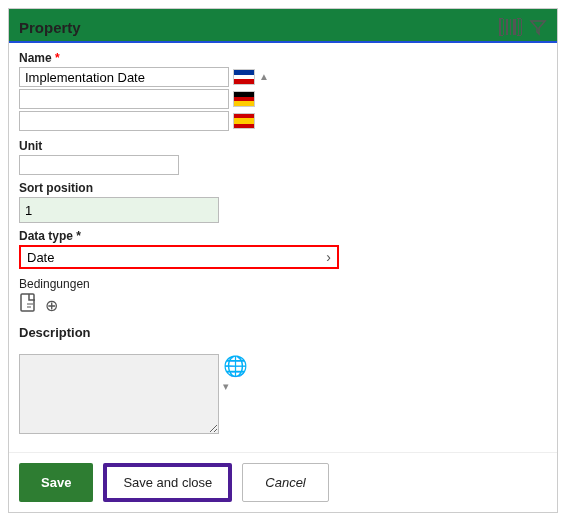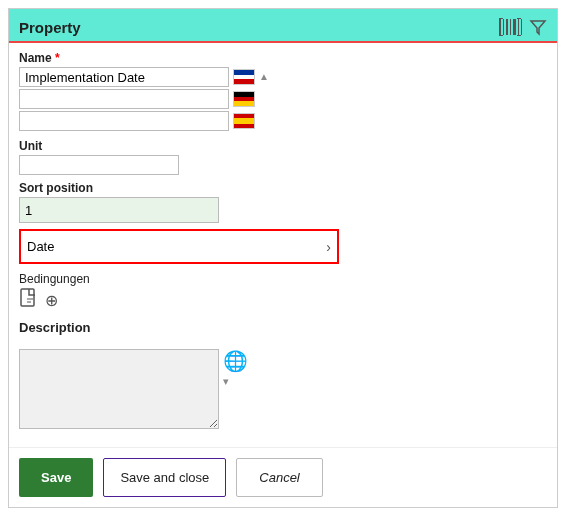--- a/index.html
+++ b/index.html
@@ -10,23 +10,23 @@
       width: 566px;
       min-height: 527px;
     }
     .panel {
       border: 1px solid #ccc;
       margin: 8px;
       padding: 0;
       background: #fff;
     }
     .panel-header {
-      background: #5eead4;
+      background: #15803d;
       padding: 8px 10px 4px 10px;
-      border-bottom: 2px solid #ef4444;
+      border-bottom: 2px solid #1d4ed8;
       display: flex;
       align-items: center;
       justify-content: space-between;
     }
     .panel-title {
       font-size: 15px;
       font-weight: bold;
       color: #222;
     }
     .panel-icons {
@@ -155,21 +155,21 @@
     .data-type-label {
       font-size: 12px;
       font-weight: bold;
       color: #222;
       margin-bottom: 2px;
     }
     .data-type-box {
       border: 2px solid red;
       display: flex;
       align-items: center;
-      height: 35px;
+      height: 24px;
       padding: 0 6px;
       width: 320px;
       background: #fff;
       cursor: pointer;
     }
     .data-type-text {
       flex: 1;
       font-size: 13px;
     }
     .data-type-arrow {
@@ -238,21 +238,21 @@
       border: none;
       padding: 12px 22px;
       font-size: 13px;
       font-weight: bold;
       cursor: pointer;
       border-radius: 2px;
     }
     .btn-save-close {
       background: #fff;
       color: #222;
-      border: 1px solid #4c1d95;
+      border: 4px solid #4c1d95;
       padding: 8px 16px;
       font-size: 13px;
       cursor: pointer;
       border-radius: 2px;
     }
     .btn-cancel {
       background: #fff;
       color: #222;
       border: 1px solid #bbb;
       padding: 8px 22px;
@@ -333,20 +333,23 @@
     <div class="two-col">
       <div class="col-left">
         <div class="field-label">Sort position</div>
         <input type="text" class="sort-input" value="1" style="width: 200px; background: rgb(232, 244, 232); border: 1px solid rgb(187, 187, 187); height: 26px; padding: 3px 5px; font-size: 13px;">
       </div>
     </div>
 
     <div style="height:6px;"></div>
 
     <div class="data-type-section">
+      <div class="data-type-label">
+        <span>Data type</span><span class="required"> *</span>
+      </div>
       <div class="data-type-box">
         <span class="data-type-text">Date</span>
         <span class="data-type-arrow">›</span>
       </div>
     </div>
 
     <div class="bedingungen-section">
       <div class="bedingungen-label">Bedingungen</div>
       <div class="bedingungen-icon">
 

